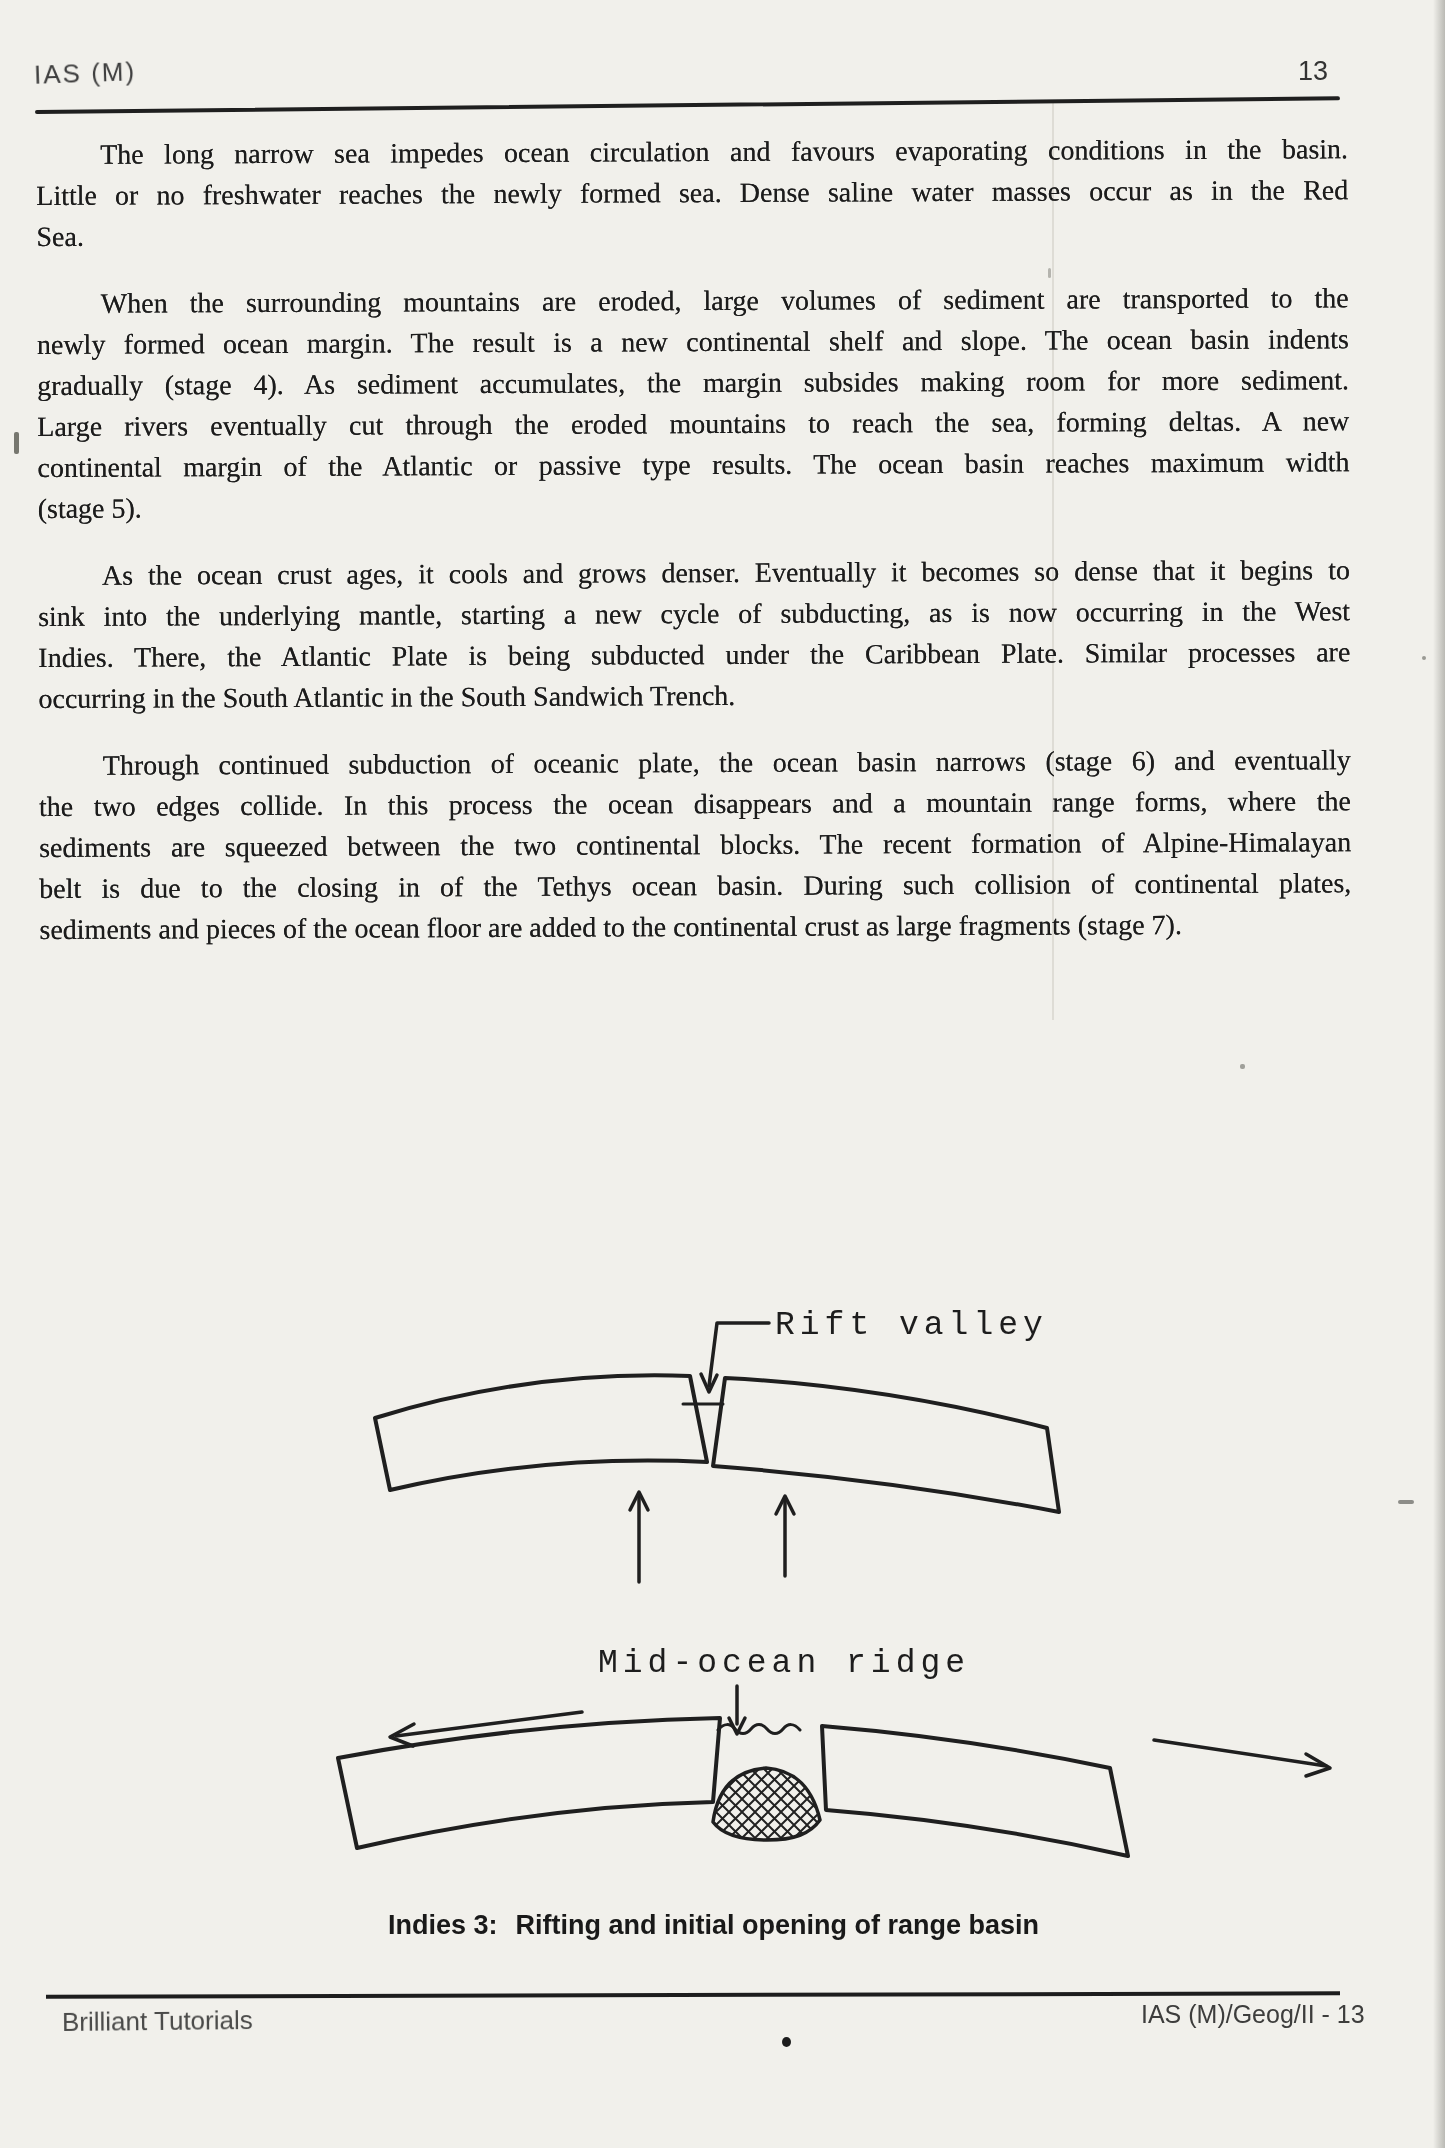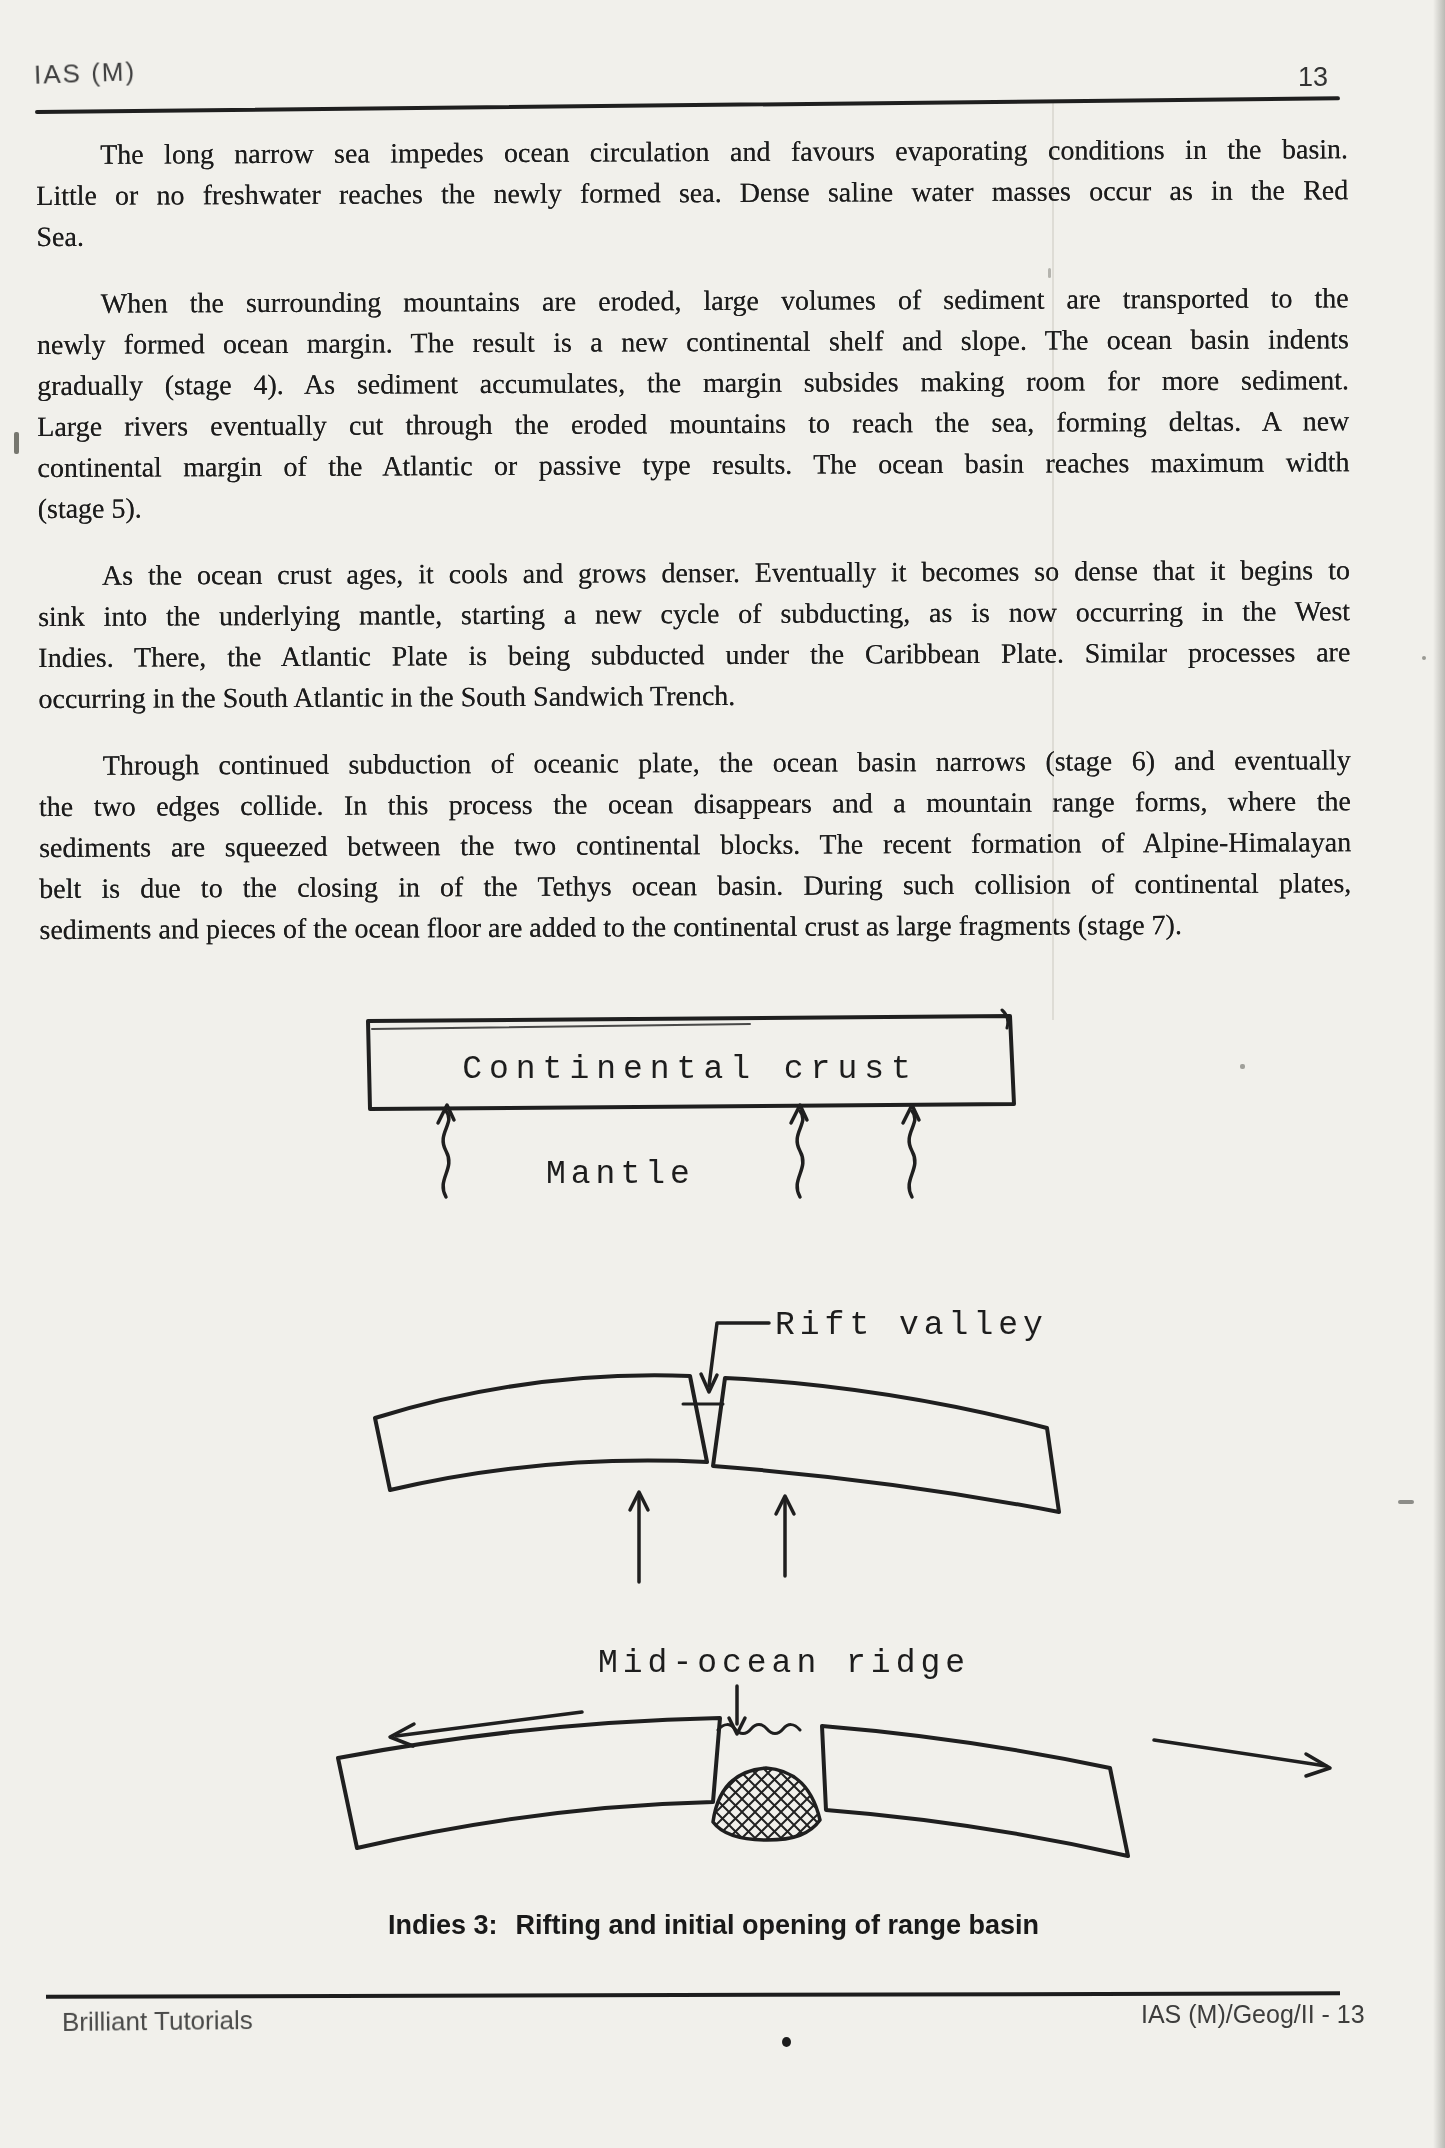--- a/index.html
+++ b/index.html
@@ -25,21 +25,21 @@
   .speck { position: absolute; border-radius: 2px; }
 
   
   .hdr-left {
     position: absolute; left: 34px; top: 58px;
     font-family: "Liberation Sans", sans-serif;
     font-size: 26px; color: #3e3e3e; letter-spacing: 2px;
     transform: rotate(-2deg); filter: blur(0.4px);
   }
   .hdr-page {
-    position: absolute; left: 1298px; top: 62px;
+    position: absolute; left: 1298px; top: 56px;
     font-family: "Liberation Sans", sans-serif;
     font-size: 27px; color: #333;
   }
   .hdr-rule {
     position: absolute; left: 35px; top: 110px; width: 1305px; height: 3.5px;
     background: #1f1f1f; border-radius: 2px;
     transform: rotate(-0.6deg); transform-origin: left center;
   }
 
   
@@ -125,42 +125,20 @@
       </div>
       <div class="para">
         <div class="line first">Through continued subduction of oceanic plate, the ocean basin narrows (stage 6) and eventually</div>
         <div class="line">the two edges collide. In this process the ocean disappears and a mountain range forms, where the</div>
         <div class="line">sediments are squeezed between the two continental blocks. The recent formation of Alpine-Himalayan</div>
         <div class="line">belt is due to the closing in of the Tethys ocean basin. During such collision of continental plates,</div>
         <div class="line last">sediments and pieces of the ocean floor are added to the continental crust as large fragments (stage 7).</div>
       </div>
     </div>
 
-  <div class="fig" style="left:350px;top:1005px;width:700px;height:240px">
-    <svg width="700" height="240" viewBox="0 0 700 240" fill="none" stroke="#1f1f1f" stroke-linecap="round" stroke-linejoin="round">
-      <path d="M 18,16 L 660,11 L 664,99 L 20,104 Z" stroke-width="4"></path>
-      <path d="M 22,24 L 400,19" stroke-width="2" opacity="0.8"></path>
-      <path d="M 652,5 q 8,7 5,18" stroke-width="3"></path>
-      <text x="340" y="73" text-anchor="middle" font-size="33" letter-spacing="7" stroke="none">Continental crust</text>
-
-      <g stroke-width="3.5">
-        <path d="M 96,192 C 86,174 106,164 96,146 C 86,128 106,118 96,106"></path>
-        <path d="M 88,118 L 97,100 L 104,115"></path>
-      </g>
-      <g stroke-width="3.5">
-        <path d="M 450,192 C 440,174 460,164 450,146 C 440,128 460,118 450,106"></path>
-        <path d="M 441,118 L 450,100 L 457,115"></path>
-      </g>
-      <g stroke-width="3.5">
-        <path d="M 562,192 C 552,174 572,164 562,146 C 552,128 572,118 562,106"></path>
-        <path d="M 553,118 L 562,100 L 569,115"></path>
-      </g>
-      <text x="196" y="178" font-size="33" letter-spacing="5" stroke="none">Mantle</text>
-    </svg>
-  </div>
 
   <div class="fig" style="left:345px;top:1290px;width:770px;height:300px">
     <svg width="770" height="300" viewBox="0 0 770 300" fill="none" stroke="#1f1f1f" stroke-linecap="round" stroke-linejoin="round">
       <text x="430" y="44" font-size="33" letter-spacing="5" stroke="none">Rift valley</text>
       <g stroke-width="3.5">
         <path d="M 424,33 L 372,33 L 364,96"></path>
         <path d="M 356,84 L 364,102 L 372,85"></path>
       </g>
 
       <path d="M 30,128 Q 185,80 345,86 L 362,172 Q 198,164 45,200 Z" stroke-width="4"></path>

